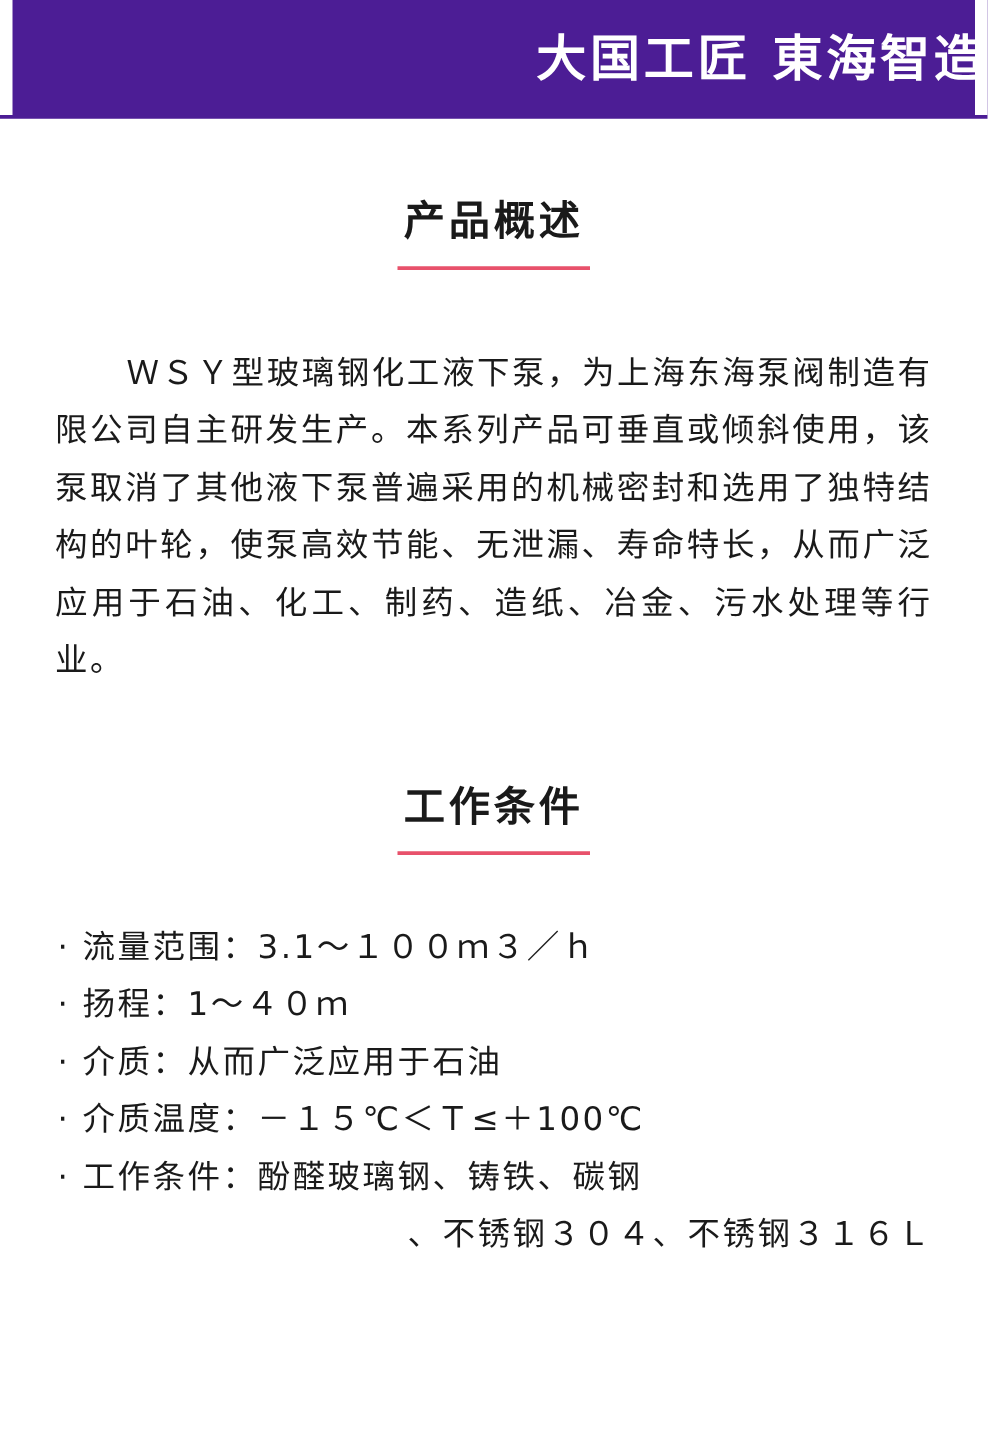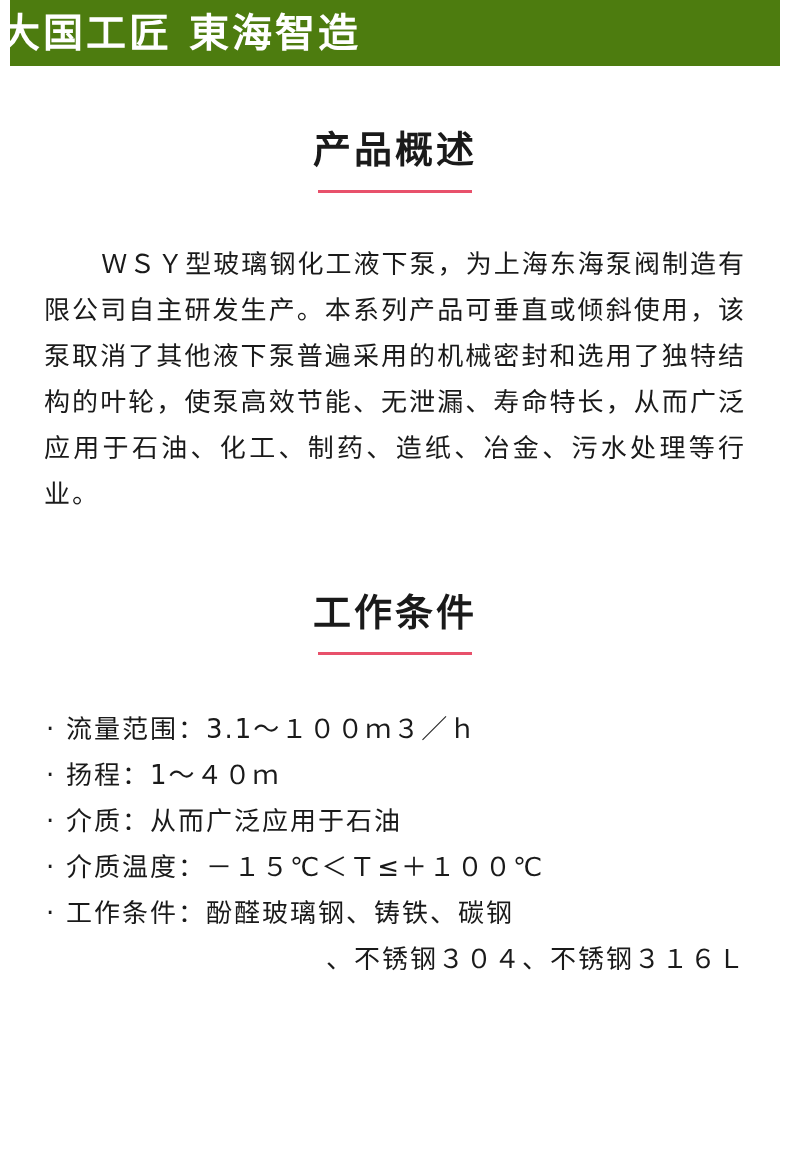--- a/index.html
+++ b/index.html
@@ -19,25 +19,25 @@
     width: 790px;
     height: 1160px;
     background: #ffffff;
     box-sizing: border-box;
   }
 
   
   .banner {
     position: relative;
     width: 790px;
-    height: 66px;
-    background: #4d7c0f;
+    height: 95px;
+    background: #4c1d95;
     display: flex;
     align-items: center;
-    justify-content: flex-start;
+    justify-content: flex-end;
   }
   .banner-stripe-left,
   .banner-stripe-right {
     position: absolute;
     top: 0;
     width: 10px;
     height: 92px;
     background: #ffffff;
   }
   .banner-stripe-left { left: 0; }
@@ -56,40 +56,40 @@
 
   
   .section {
     padding: 0 44px;
     box-sizing: border-box;
   }
   .section-head {
     text-align: center;
   }
   .section-title {
-    font-size: 38px;
+    font-size: 33px;
     font-weight: bold;
     color: #1a1a1a;
     letter-spacing: 3px;
     line-height: 1.2;
     font-family: "DejaVu Sans", "Liberation Sans", sans-serif;
   }
   .section-rule {
     width: 154px;
     height: 3px;
     background: #e8516b;
     margin: 16px auto 0 auto;
   }
 
   
   .overview-wrap {
     margin-top: 62px;
   }
   .overview-body {
-    margin-top: 48px;
+    margin-top: 60px;
     font-size: 26px;
     line-height: 46px;
     color: #1a1a1a;
     text-align: justify;
     text-align-last: left;
     letter-spacing: 2px;
     text-indent: 2.2em;
     font-family: "DejaVu Sans", "Liberation Sans", sans-serif;
   }
 
@@ -161,21 +161,21 @@
       <li>
         <span class="dot">·</span>
         <span class="cond-text">扬程：1～４０ｍ</span>
       </li>
       <li>
         <span class="dot">·</span>
         <span class="cond-text">介质：从而广泛应用于石油</span>
       </li>
       <li>
         <span class="dot">·</span>
-        <span class="cond-text">介质温度：－１５℃＜Ｔ≤＋１００℃</span>
+        <span class="cond-text">介质温度：－１５℃＜Ｔ≤＋100℃</span>
       </li>
       <li>
         <span class="dot">·</span>
         <span class="cond-text">工作条件：酚醛玻璃钢、铸铁、碳钢</span>
       </li>
       <li class="cond-cont">
         <span class="cond-text">、不锈钢３０４、不锈钢３１６Ｌ</span>
       </li>
     </ul>
   </div>

